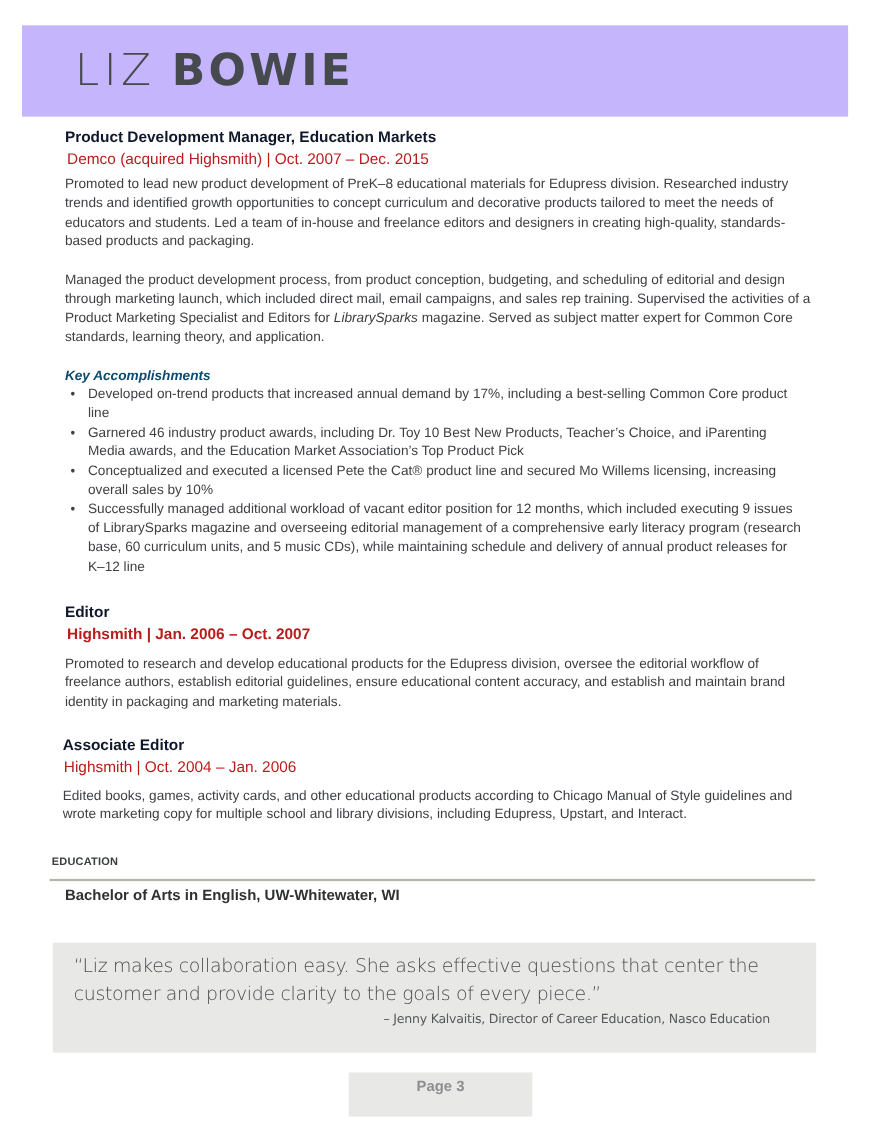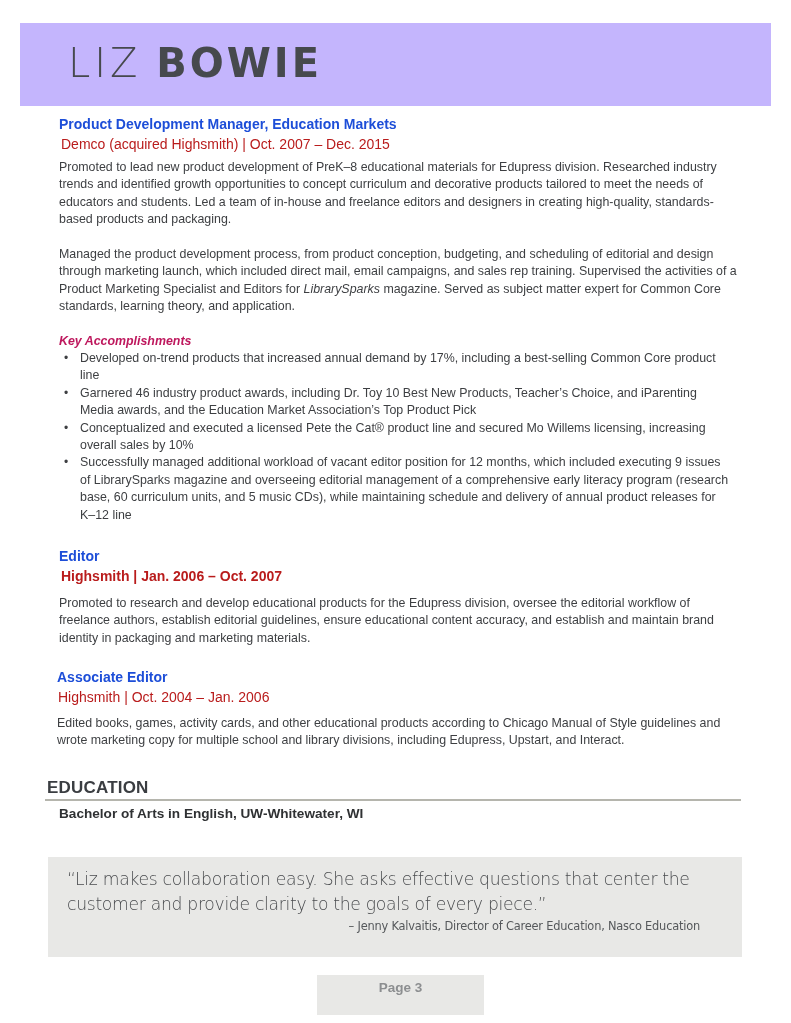--- a/index.html
+++ b/index.html
@@ -43,21 +43,21 @@
     .name .last {
       font-weight: bold;
       font-family: "DejaVu Sans", sans-serif;
       font-size: 40px;
       letter-spacing: 3px;
     }
     .job-title {
       position: absolute;
       font-weight: bold;
       font-size: 14px;
-      color: #1d4ed8;
+      color: #0f172a;
       white-space: nowrap;
     }
     .job-meta {
       position: absolute;
       font-size: 14px;
       color: #b91c1c;
       white-space: nowrap;
     }
     .para {
       position: absolute;
@@ -69,21 +69,21 @@
     }
     .para i { font-style: italic; }
 
     .ka-heading {
       position: absolute;
       left: 59px;
       top: 334px;
       font-size: 12.4px;
       font-weight: bold;
       font-style: italic;
-      color: #be185d;
+      color: #0c4a6e;
     }
     .bullets {
       position: absolute;
       left: 64px;
       top: 350px;
       width: 670px;
       margin: 0;
       padding: 0;
       list-style: none;
     }
@@ -100,21 +100,21 @@
       left: 0;
       top: 0;
       font-size: 12px;
       color: #3d3f42;
     }
 
     .section-heading {
       position: absolute;
       left: 47px;
       top: 778px;
-      font-size: 17px;
+      font-size: 10px;
       font-weight: bold;
       color: #3a3d41;
       letter-spacing: 0.2px;
     }
     .section-rule {
       position: absolute;
       left: 45px;
       top: 799px;
       width: 696px;
       height: 2px;

